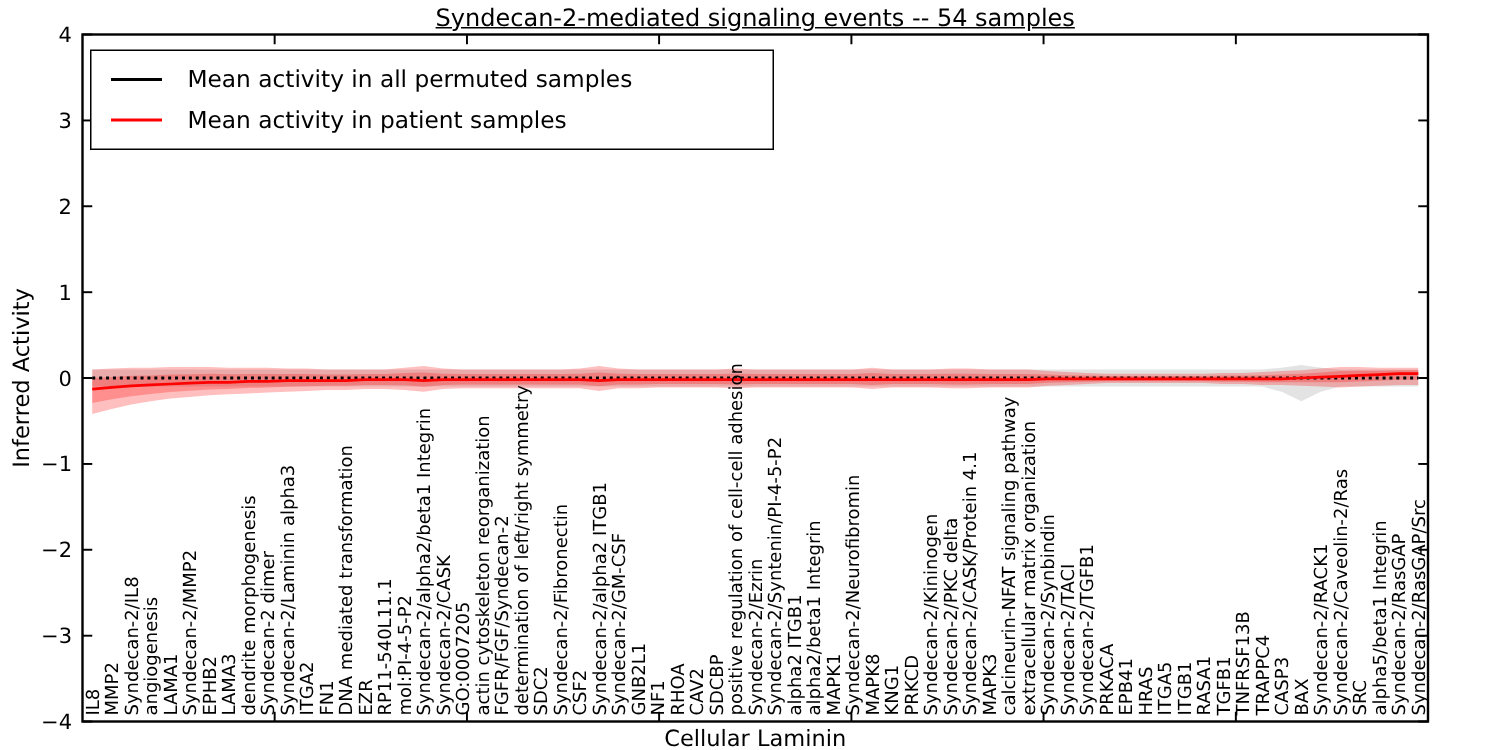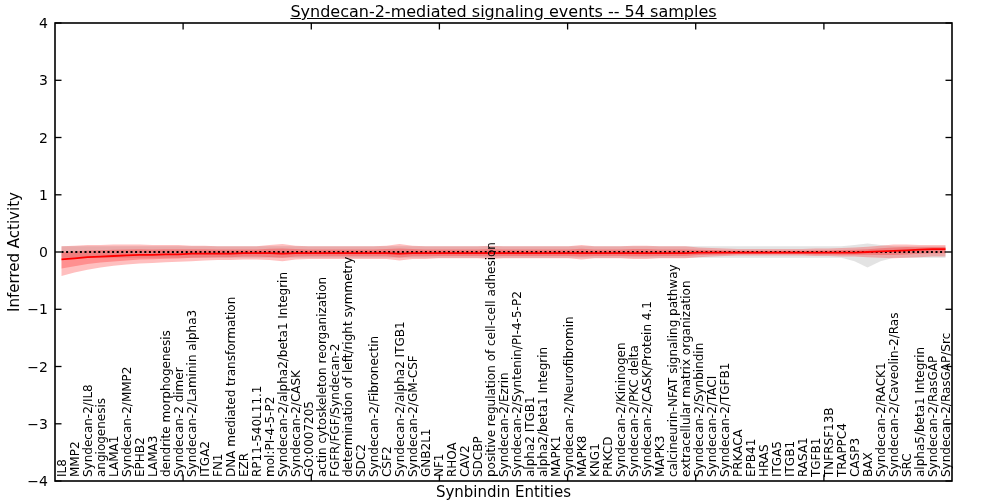--- a/index.html
+++ b/index.html
@@ -134,14 +134,24 @@
       <text x="845.7" y="477" text-anchor="start" font-size="12px" fill="#000" transform="rotate(-90 845.7 477)">TRAPPC4</text>
       <text x="858.7" y="477" text-anchor="start" font-size="12px" fill="#000" transform="rotate(-90 858.7 477)">CASP3</text>
       <text x="871.7" y="477" text-anchor="start" font-size="12px" fill="#000" transform="rotate(-90 871.7 477)">BAX</text>
       <text x="884.7" y="477" text-anchor="start" font-size="12px" fill="#000" transform="rotate(-90 884.7 477)">Syndecan-2/RACK1</text>
       <text x="897.7" y="477" text-anchor="start" font-size="12px" fill="#000" transform="rotate(-90 897.7 477)">Syndecan-2/Caveolin-2/Ras</text>
       <text x="910.7" y="477" text-anchor="start" font-size="12px" fill="#000" transform="rotate(-90 910.7 477)">SRC</text>
       <text x="923.7" y="477" text-anchor="start" font-size="12px" fill="#000" transform="rotate(-90 923.7 477)">alpha5/beta1 Integrin</text>
       <text x="936.7" y="477" text-anchor="start" font-size="12px" fill="#000" transform="rotate(-90 936.7 477)">Syndecan-2/RasGAP</text>
       <text x="949.7" y="477" text-anchor="start" font-size="12px" fill="#000" transform="rotate(-90 949.7 477)">Syndecan-2/RasGAP/Src</text>
     </svg>
-  <div class="xlabel">Synbindin Entities</div>
+  <div class="xlabel">Cellular Laminin</div>
+  <div class="legend">
+    <div class="legend-row">
+      <span class="legend-line" style="background: rgb(0, 0, 0);"></span>
+      <span>Mean activity in all permuted samples</span>
+    </div>
+    <div class="legend-row">
+      <span class="legend-line" style="background: rgb(255, 0, 0);"></span>
+      <span>Mean activity in patient samples</span>
+    </div>
+  </div>
 </div>
 
 </body></html>

